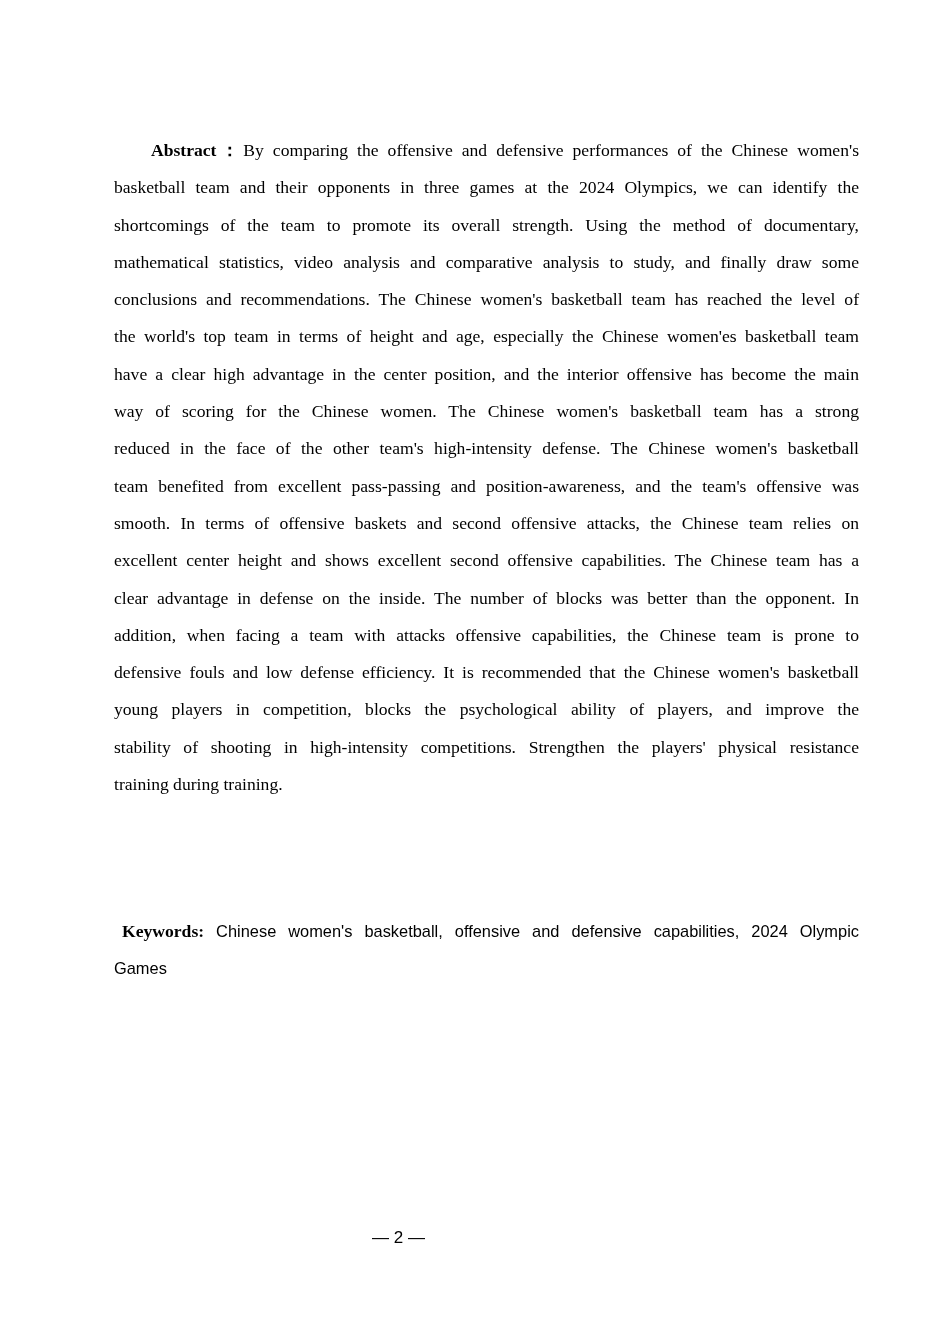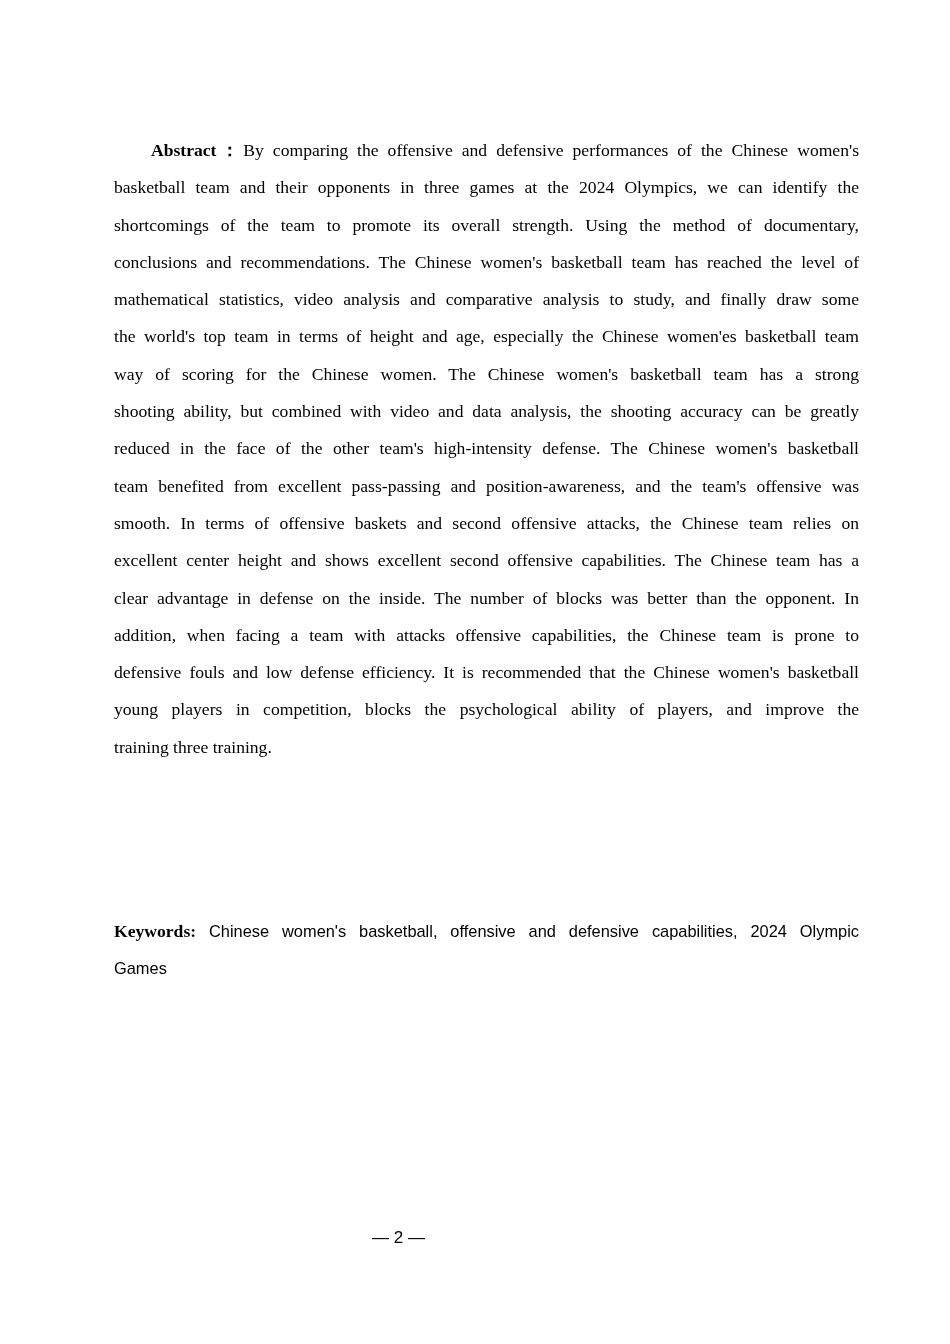--- a/index.html
+++ b/index.html
@@ -63,20 +63,21 @@
       font-family: "Liberation Sans", sans-serif;
       font-size: 16.4px;
     }
     .kw-line.last {
       text-align-last: left;
     }
     .kw-label {
       font-family: "Liberation Serif", serif;
       font-weight: bold;
       font-size: 17.6px;
+      margin-left: 8px;
     }
     .page-number {
       position: absolute;
       left: 0;
       width: 797px;
       top: 1228px;
       text-align: center;
       font-family: "Liberation Sans", sans-serif;
       font-size: 17px;
       color: #000000;
@@ -84,34 +85,35 @@
   </style>
 </head>
 <body>
 
 <div class="page">
 
   <div class="abstract">
     <span class="line first"><span class="label">Abstract：</span><span>By comparing the offensive and defensive performances of the Chinese women's</span></span>
     <span class="line">basketball team and their opponents in three games at the 2024 Olympics, we can identify the</span>
     <span class="line">shortcomings of the team to promote its overall strength. Using the method of documentary,</span>
+    <span class="line">mathematical statistics, video analysis and comparative analysis to study, and finally draw some</span>
     <span class="line">conclusions and recommendations. The Chinese women's basketball team has reached the level of</span>
-    <span class="line">mathematical statistics, video analysis and comparative analysis to study, and finally draw some</span>
     <span class="line">the world's top team in terms of height and age, especially the Chinese women'es basketball team</span>
+    <span class="line">have a clear high advantage in the center position, and the interior offensive has become the main</span>
     <span class="line">way of scoring for the Chinese women. The Chinese women's basketball team has a strong</span>
-    <span class="line">shooting ability, but combined with video and data analysis, the shooting accuracy can be greatly</span>
     <span class="line">reduced in the face of the other team's high-intensity defense. The Chinese women's basketball</span>
     <span class="line">team benefited from excellent pass-passing and position-awareness, and the team's offensive was</span>
     <span class="line">smooth. In terms of offensive baskets and second offensive attacks, the Chinese team relies on</span>
     <span class="line">excellent center height and shows excellent second offensive capabilities. The Chinese team has a</span>
     <span class="line">clear advantage in defense on the inside. The number of blocks was better than the opponent. In</span>
     <span class="line">addition, when facing a team with attacks offensive capabilities, the Chinese team is prone to</span>
     <span class="line">defensive fouls and low defense efficiency. It is recommended that the Chinese women's basketball</span>
     <span class="line">young players in competition, blocks the psychological ability of players, and improve the</span>
-    <span class="line last">training three training.</span>
+    <span class="line">stability of shooting in high-intensity competitions. Strengthen the players' physical resistance</span>
+    <span class="line last">training during training.</span>
   </div>
 
   <div class="keywords">
     <span class="kw-line"><span class="kw-label">Keywords:</span> <span>Chinese women's basketball, offensive and defensive capabilities, 2024 Olympic</span></span>
     <span class="kw-line last">Games</span>
   </div>
 
   <div class="page-number">— 2 —</div>
 
 </div>

